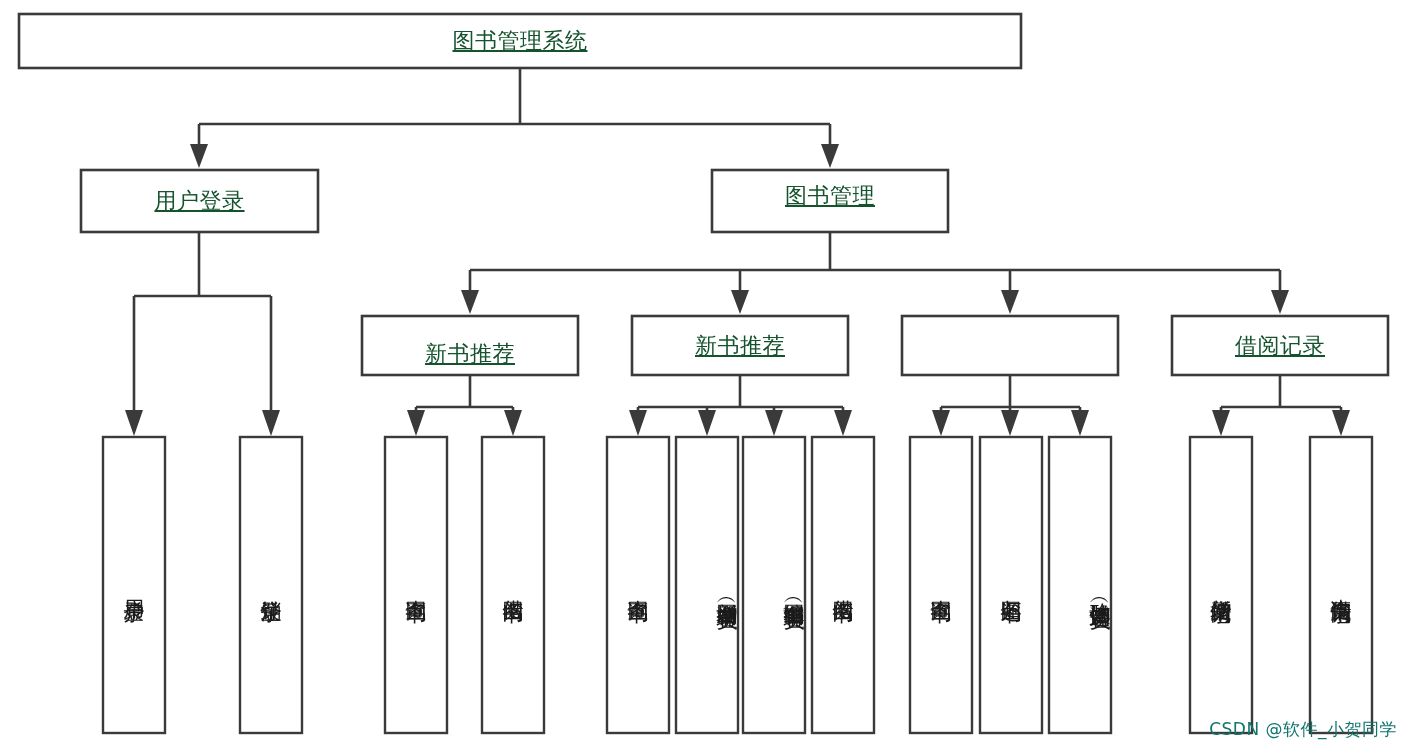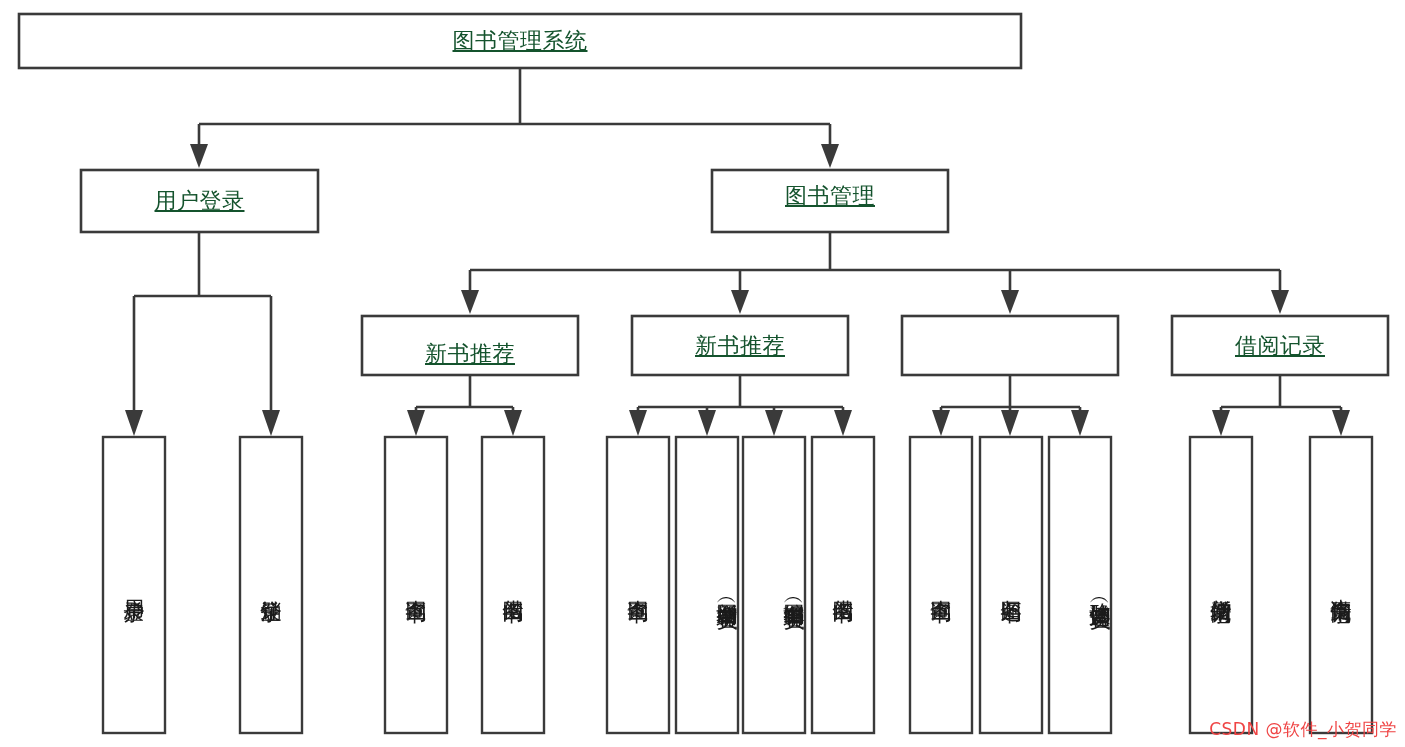--- a/index.html
+++ b/index.html
@@ -76,21 +76,21 @@
   }
   .node-label-v.centered {
     align-items: center;
     padding-top: 0;
   }
   .watermark {
     position: absolute;
     right: 8px;
     bottom: 6px;
     font-size: 17px;
-    color: #ef4444;
+    color: #0f766e;
     letter-spacing: 0.5px;
     white-space: nowrap;
     user-select: none;
   }
 </style>
 </head>
 <body>
 
 <div id="diagram-root">
 

